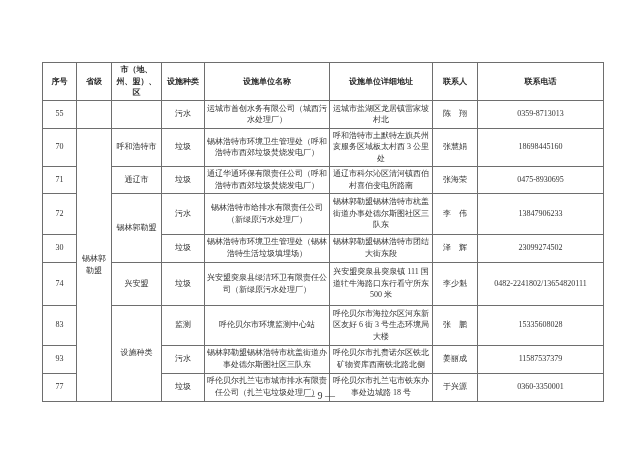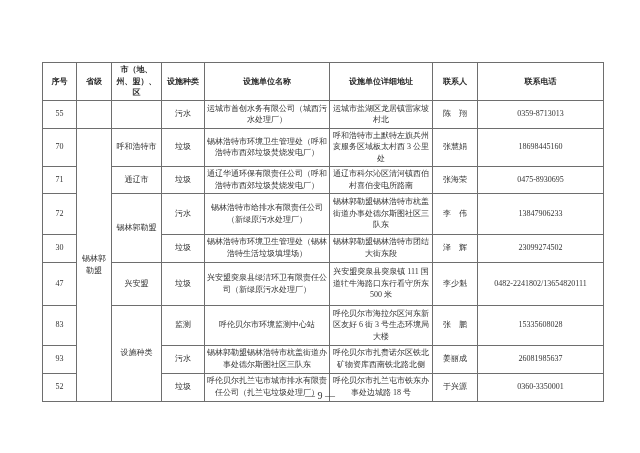--- a/index.html
+++ b/index.html
@@ -97,21 +97,21 @@
       </tr>
       <tr style="height:28px">
         <td>30</td>
         <td>垃圾</td>
         <td>锡林浩特市环境卫生管理处（锡林浩特生活垃圾填埋场）</td>
         <td>锡林郭勒盟锡林浩特市团结大街东段</td>
         <td>泽　辉</td>
         <td>23099274502</td>
       </tr>
       <tr style="height:43px">
-        <td>47</td>
+        <td>74</td>
         <td>兴安盟</td>
         <td>垃圾</td>
         <td>兴安盟突泉县绿洁环卫有限责任公司（新绿原污水处理厂）</td>
         <td>兴安盟突泉县突泉镇 111 国道牤牛海路口东行看守所东 500 米</td>
         <td>李少魁</td>
         <td>0482-2241802/13654820111</td>
       </tr>
       <tr style="height:40px">
         <td>83</td>
         <td rowspan="3">设施种类</td>
@@ -120,24 +120,24 @@
         <td>呼伦贝尔市海拉尔区河东新区友好 6 街 3 号生态环境局大楼</td>
         <td>张　鹏</td>
         <td>15335608028</td>
       </tr>
       <tr style="height:28px">
         <td>93</td>
         <td>污水</td>
         <td>锡林郭勒盟锡林浩特市杭盖街道办事处德尔斯图社区三队东</td>
         <td>呼伦贝尔市扎赉诺尔区铁北矿物资库西南铁北路北侧</td>
         <td>姜丽成</td>
-        <td>26081985637</td>
+        <td>11587537379</td>
       </tr>
       <tr style="height:28px">
-        <td>52</td>
+        <td>77</td>
         <td>垃圾</td>
         <td>呼伦贝尔扎兰屯市城市排水有限责任公司（扎兰屯垃圾处理厂）</td>
         <td>呼伦贝尔市扎兰屯市铁东办事处边城路 18 号</td>
         <td>于兴源</td>
         <td>0360-3350001</td>
       </tr>
     </tbody>
   </table>
 
   <div class="footer">— 9 —</div>

